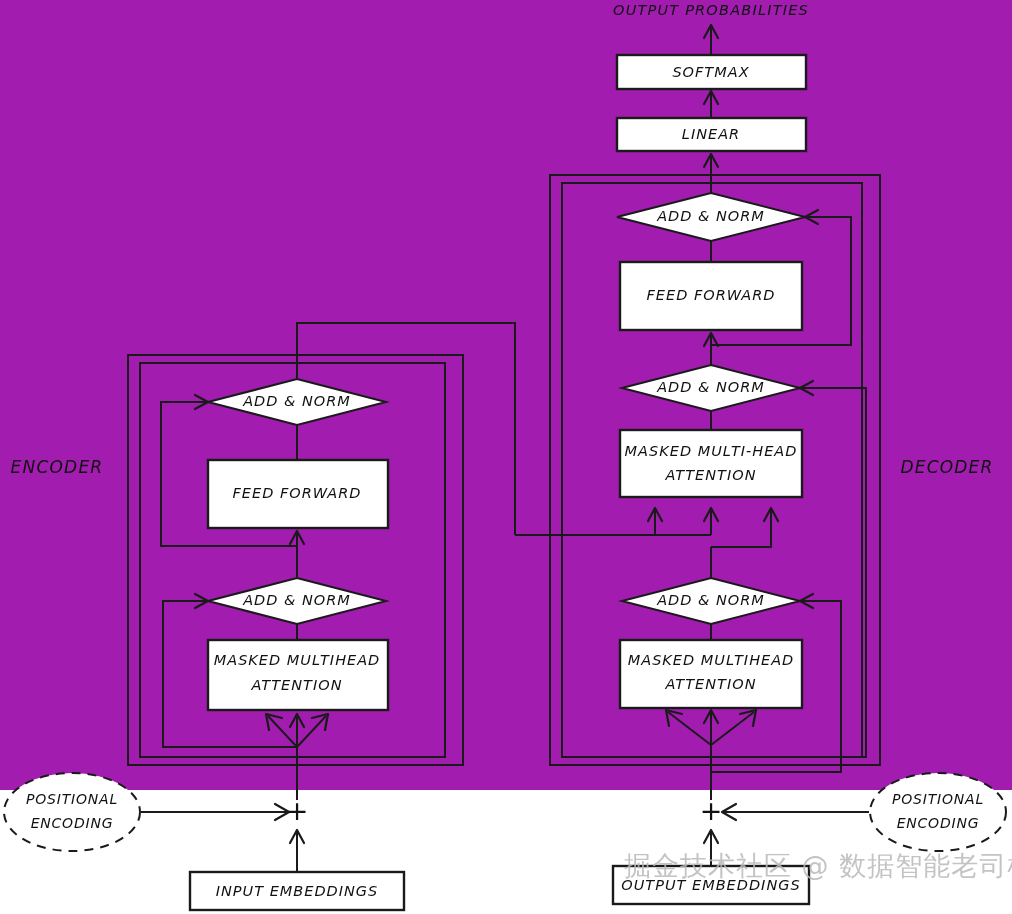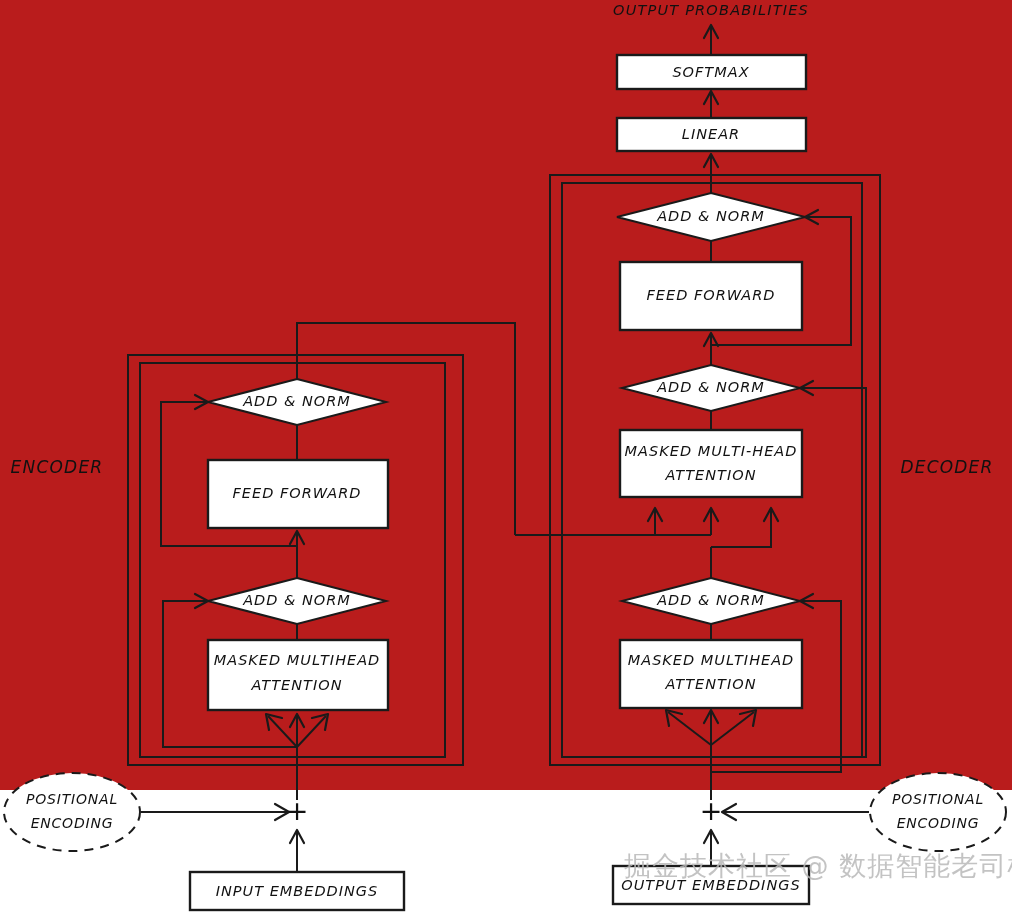--- a/index.html
+++ b/index.html
@@ -10,21 +10,21 @@
   body {
     width: 1012px;
     height: 914px;
     font-family: "DejaVu Sans", sans-serif;
     overflow: hidden;
   }
   #diagram-root {
     position: relative;
     width: 1012px;
     height: 790px;
-    background: #b91c1c;
+    background: #a21caf;
   }
   svg#transformer-svg {
     display: block;
     width: 1012px;
     height: 914px;
   }
   .node-box {
     fill: #ffffff;
     stroke: #1a1a1a;
     stroke-width: 2.4;

